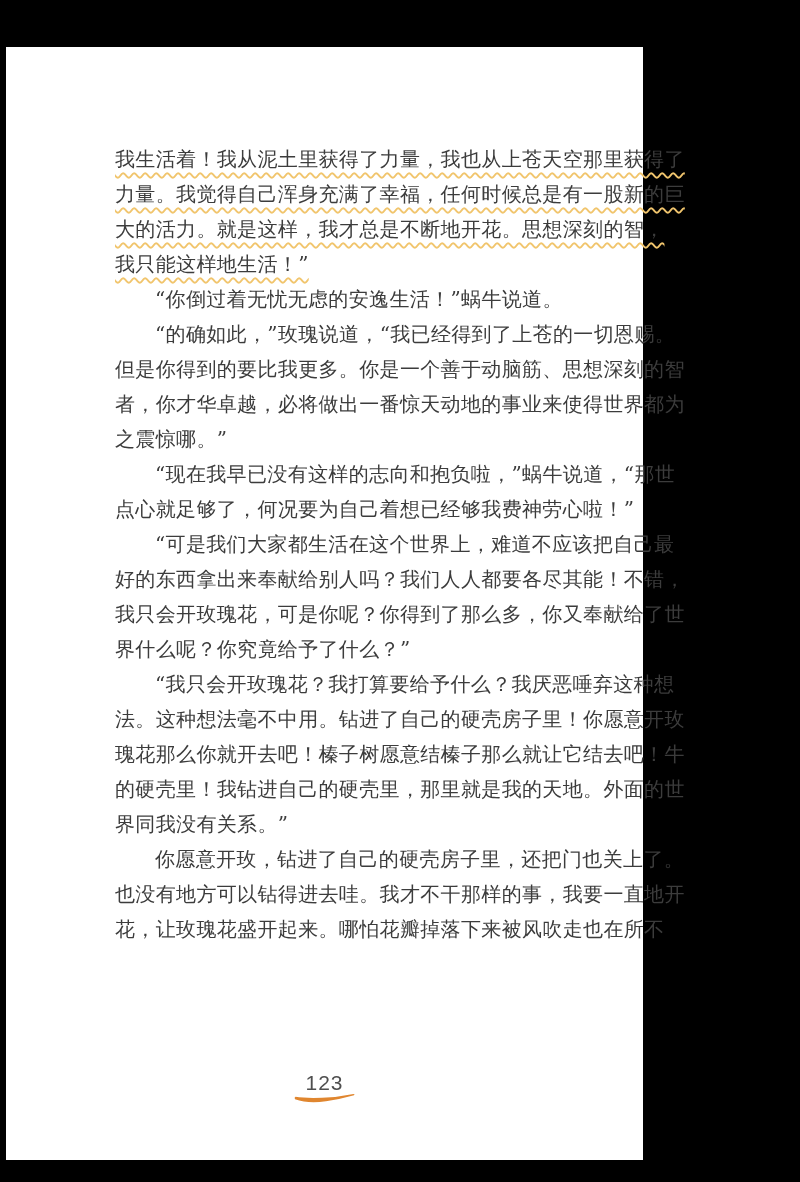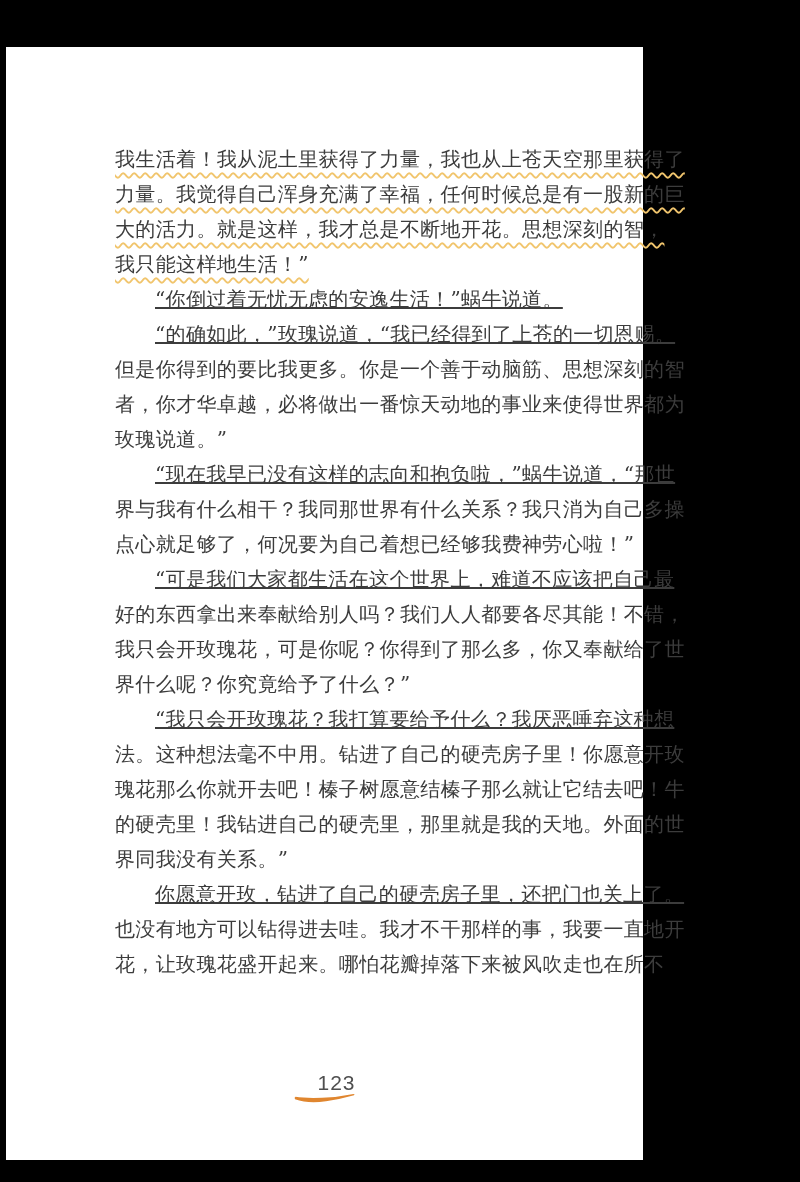--- a/index.html
+++ b/index.html
@@ -35,32 +35,31 @@
   }
   .line {
     font-size: 20px;
     line-height: 35px;
     letter-spacing: 0.35px;
     white-space: nowrap;
     color: #3c3c3c;
   }
   .line.indent {
     padding-left: 40px;
-    text-decoration: underline;
   }
   .line.wavy {
     text-decoration-line: underline;
     text-decoration-style: wavy;
     text-decoration-color: #f1c56d;
     text-decoration-thickness: 2px;
     text-underline-offset: 6px;
   }
   .page-number {
     position: absolute;
-    left: 12px;
+    left: 0;
     top: 1024px;
     width: 100%;
     text-align: center;
     font-family: "Liberation Sans", sans-serif;
     font-size: 21px;
     letter-spacing: 1px;
     color: #4f4f4f;
   }
   .page-number-stroke {
     position: absolute;
@@ -79,23 +78,22 @@
 
     <div class="text-block">
       <div class="line wavy">我生活着！我从泥土里获得了力量，我也从上苍天空那里获得了</div>
       <div class="line wavy">力量。我觉得自己浑身充满了幸福，任何时候总是有一股新的巨</div>
       <div class="line wavy">大的活力。就是这样，我才总是不断地开花。思想深刻的智，</div>
       <div class="line wavy">我只能这样地生活！”</div>
       <div class="line indent">“你倒过着无忧无虑的安逸生活！”蜗牛说道。</div>
       <div class="line indent">“的确如此，”玫瑰说道，“我已经得到了上苍的一切恩赐。</div>
       <div class="line">但是你得到的要比我更多。你是一个善于动脑筋、思想深刻的智</div>
       <div class="line">者，你才华卓越，必将做出一番惊天动地的事业来使得世界都为</div>
-      <div class="line">玫瑰说道。”</div>
+      <div class="line">之震惊哪。”</div>
       <div class="line indent">“现在我早已没有这样的志向和抱负啦，”蜗牛说道，“那世</div>
-      <div class="line">界与我有什么相干？我同那世界有什么关系？我只消为自己多操</div>
       <div class="line">点心就足够了，何况要为自己着想已经够我费神劳心啦！”</div>
       <div class="line indent">“可是我们大家都生活在这个世界上，难道不应该把自己最</div>
       <div class="line">好的东西拿出来奉献给别人吗？我们人人都要各尽其能！不错，</div>
       <div class="line">我只会开玫瑰花，可是你呢？你得到了那么多，你又奉献给了世</div>
       <div class="line">界什么呢？你究竟给予了什么？”</div>
       <div class="line indent">“我只会开玫瑰花？我打算要给予什么？我厌恶唾弃这种想</div>
       <div class="line">法。这种想法毫不中用。钻进了自己的硬壳房子里！你愿意开玫</div>
       <div class="line">瑰花那么你就开去吧！榛子树愿意结榛子那么就让它结去吧！牛</div>
       <div class="line">的硬壳里！我钻进自己的硬壳里，那里就是我的天地。外面的世</div>
       <div class="line">界同我没有关系。”</div>

